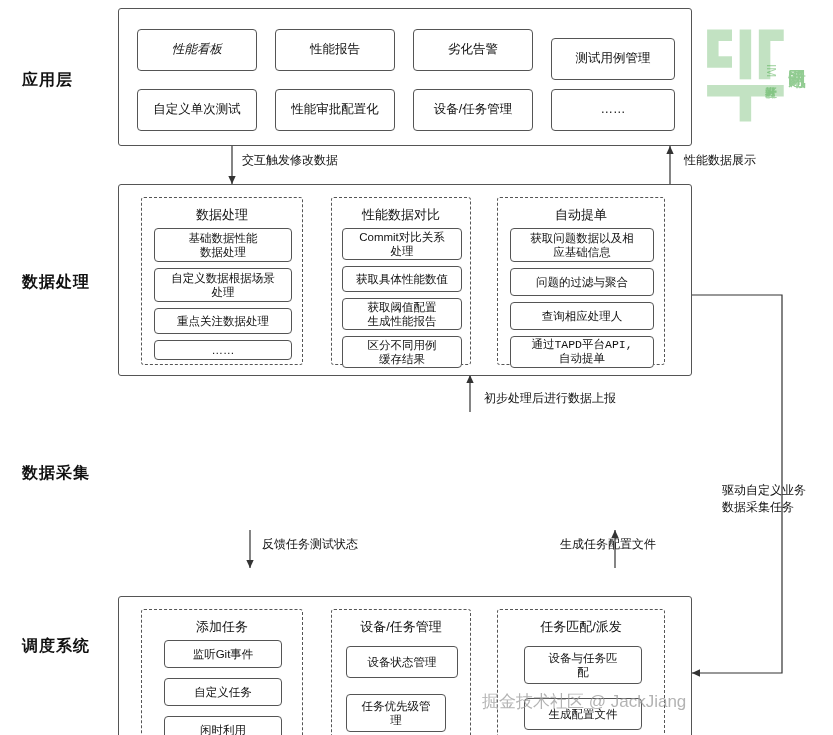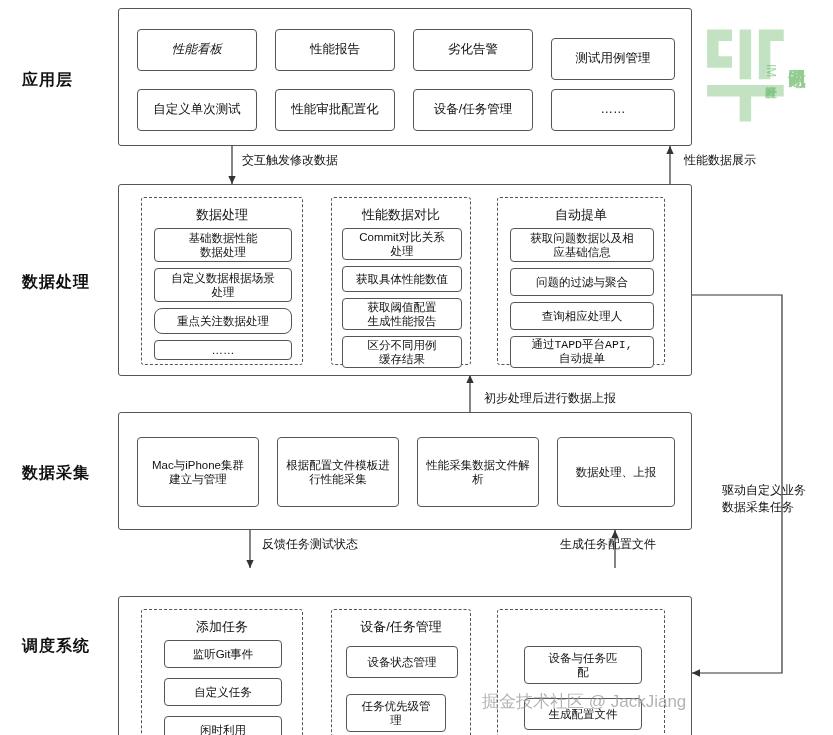--- a/index.html
+++ b/index.html
@@ -151,21 +151,21 @@
   <div class="edge-label" style="left:684px; top:152px;">性能数据展示</div>
 
   <div class="layer-box" style="left:118px; top:184px; width:574px; height:192px;">
 
     <div class="group" style="left:22px; top:12px; width:162px; height:168px;">
       <div class="group-title">数据处理</div>
       <div class="node small" style="left:12px; top:30px; width:138px; height:34px; white-space:pre-line;">基础数据性能
 数据处理</div>
       <div class="node small" style="left:12px; top:70px; width:138px; height:34px; white-space:pre-line;">自定义数据根据场景
 处理</div>
-      <div class="node small" style="left:12px; top:110px; width:138px; height:26px;border-radius:8px;">重点关注数据处理</div>
+      <div class="node small" style="left:12px; top:110px; width:138px; height:26px;">重点关注数据处理</div>
       <div class="node small" style="left:12px; top:142px; width:138px; height:20px;">……</div>
     </div>
 
     <div class="group" style="left:212px; top:12px; width:140px; height:168px;">
       <div class="group-title">性能数据对比</div>
       <div class="node small" style="left:10px; top:30px;  width:120px; height:32px; white-space:pre-line;">Commit对比关系
 处理</div>
       <div class="node small" style="left:10px; top:68px;  width:120px; height:26px;">获取具体性能数值</div>
       <div class="node small" style="left:10px; top:100px; width:120px; height:32px; white-space:pre-line;">获取阈值配置
 生成性能报告</div>
@@ -179,29 +179,20 @@
 应基础信息</div>
       <div class="node small" style="left:12px; top:70px;  width:144px; height:28px;">问题的过滤与聚合</div>
       <div class="node small" style="left:12px; top:104px; width:144px; height:28px;">查询相应处理人</div>
       <div class="node small" style="left:12px; top:138px; width:144px; height:32px; white-space:pre-line;font-family:Liberation Mono, monospace;">通过TAPD平台API,
 自动提单</div>
     </div>
   </div>
 
   <div class="edge-label" style="left:484px; top:390px;">初步处理后进行数据上报</div>
 
-  <div class="layer-box" style="left:118px; top:412px; width:574px; height:118px;">
-    <div class="node small" style="left:18px;  top:24px; width:122px; height:70px; white-space:pre-line;">Mac与iPhone集群
-建立与管理</div>
-    <div class="node small" style="left:158px; top:24px; width:122px; height:70px; white-space:pre-line;">根据配置文件模板进
-行性能采集</div>
-    <div class="node small" style="left:298px; top:24px; width:122px; height:70px; white-space:pre-line;">性能采集数据文件解
-析</div>
-    <div class="node small" style="left:438px; top:24px; width:118px; height:70px;">数据处理、上报</div>
-  </div>
 
   <div class="edge-label" style="left:262px; top:536px;">反馈任务测试状态</div>
   <div class="edge-label" style="left:560px; top:536px;">生成任务配置文件</div>
 
   <div class="layer-box" style="left:118px; top:568px; width:574px; height:160px;margin-top:28px;">
 
     <div class="group" style="left:22px; top:12px; width:162px; height:142px;">
       <div class="group-title">添加任务</div>
       <div class="node small" style="left:22px; top:30px;  width:118px; height:28px;">监听Git事件</div>
       <div class="node small" style="left:22px; top:68px;  width:118px; height:28px;">自定义任务</div>
@@ -209,20 +200,21 @@
     </div>
 
     <div class="group" style="left:212px; top:12px; width:140px; height:142px;">
       <div class="group-title">设备/任务管理</div>
       <div class="node small" style="left:14px; top:36px; width:112px; height:32px;">设备状态管理</div>
       <div class="node small" style="left:14px; top:84px; width:100px; height:38px; white-space:pre-line;">任务优先级管
 理</div>
     </div>
 
     <div class="group" style="left:378px; top:12px; width:168px; height:142px;">
+      <div class="group-title">任务匹配/派发</div>
       <div class="node small" style="left:26px; top:36px; width:118px; height:38px; white-space:pre-line;">设备与任务匹
 配</div>
       <div class="node small" style="left:26px; top:88px; width:118px; height:32px;">生成配置文件</div>
     </div>
   </div>
 
   <div class="edge-label" style="left:722px; top:482px; line-height:1.4; white-space:pre-line;">驱动自定义业务
 数据采集任务</div>
 
   <svg class="wm-logo" viewBox="0 0 120 120">

